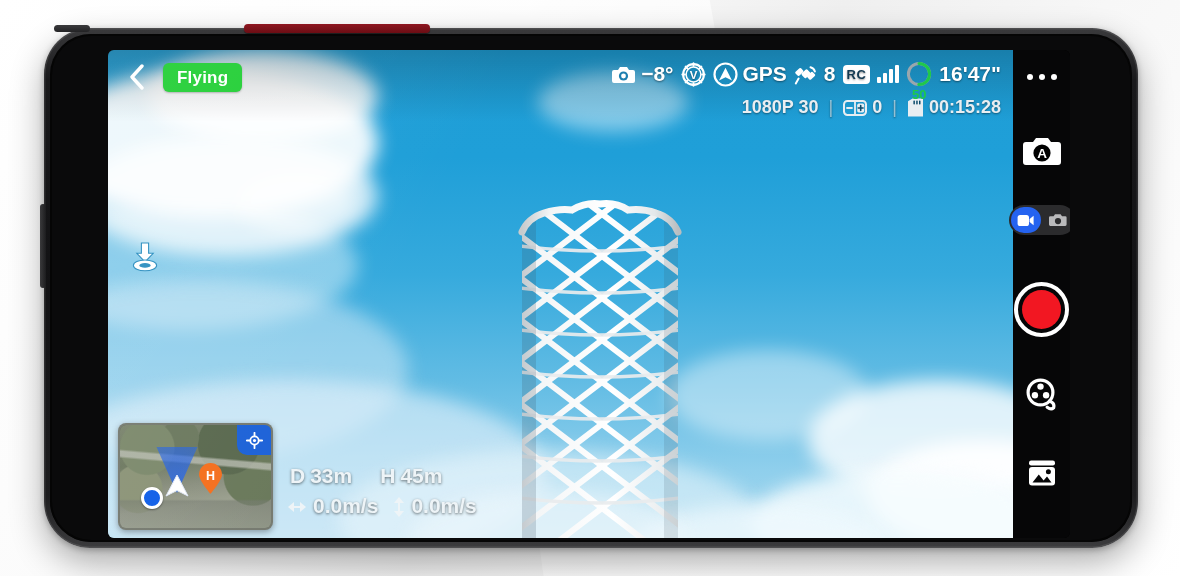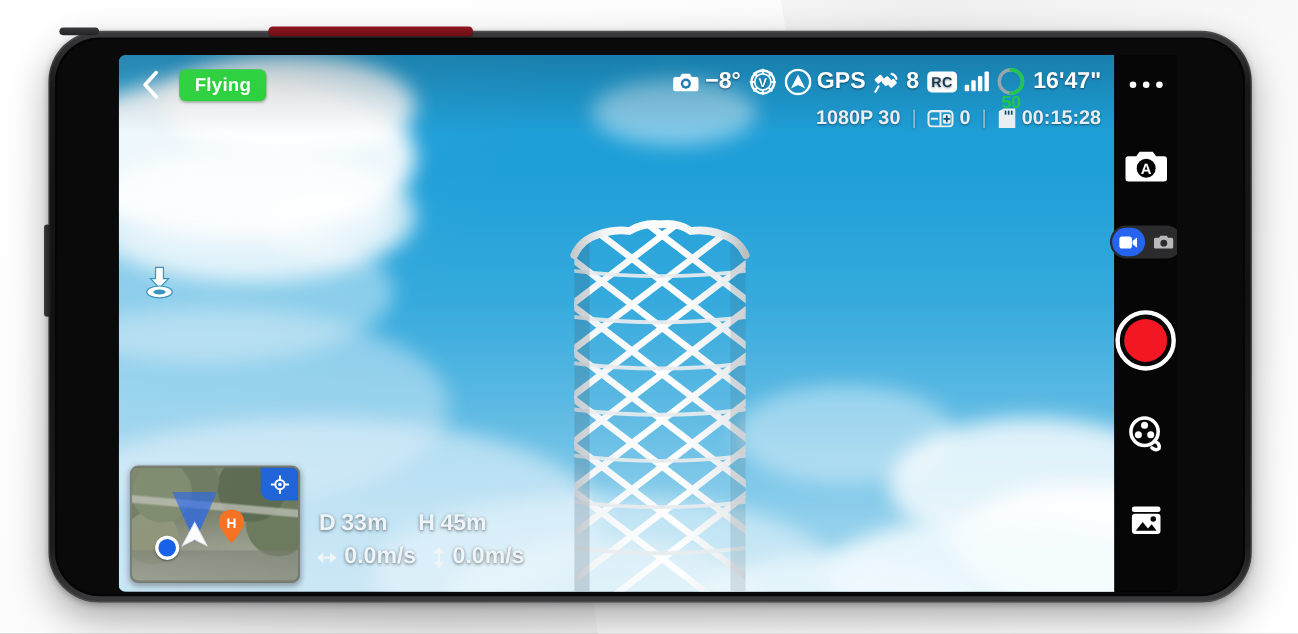--- a/index.html
+++ b/index.html
@@ -121,21 +121,21 @@
   .bars i:nth-child(1){height:6px}
   .bars i:nth-child(2){height:10px}
   .bars i:nth-child(3){height:14px}
   .bars i:nth-child(4){height:18px}
   
   .batt{
     position:relative; width:26px; height:26px; display:inline-flex;
     align-items:center; justify-content:center;
   }
   .batt span{
-    position:relative; z-index:2; font-size:16px; font-weight:bold; color:#1ec94a;
+    position:relative; z-index:2; font-size:13px; font-weight:bold; color:#1ec94a;
     text-shadow:none;
     margin-top:40px;
   }
 
   
   #land-btn{
     position:absolute; left:17px; top:187px; width:40px; height:40px;
     display:flex; align-items:center; justify-content:center;
   }
 

